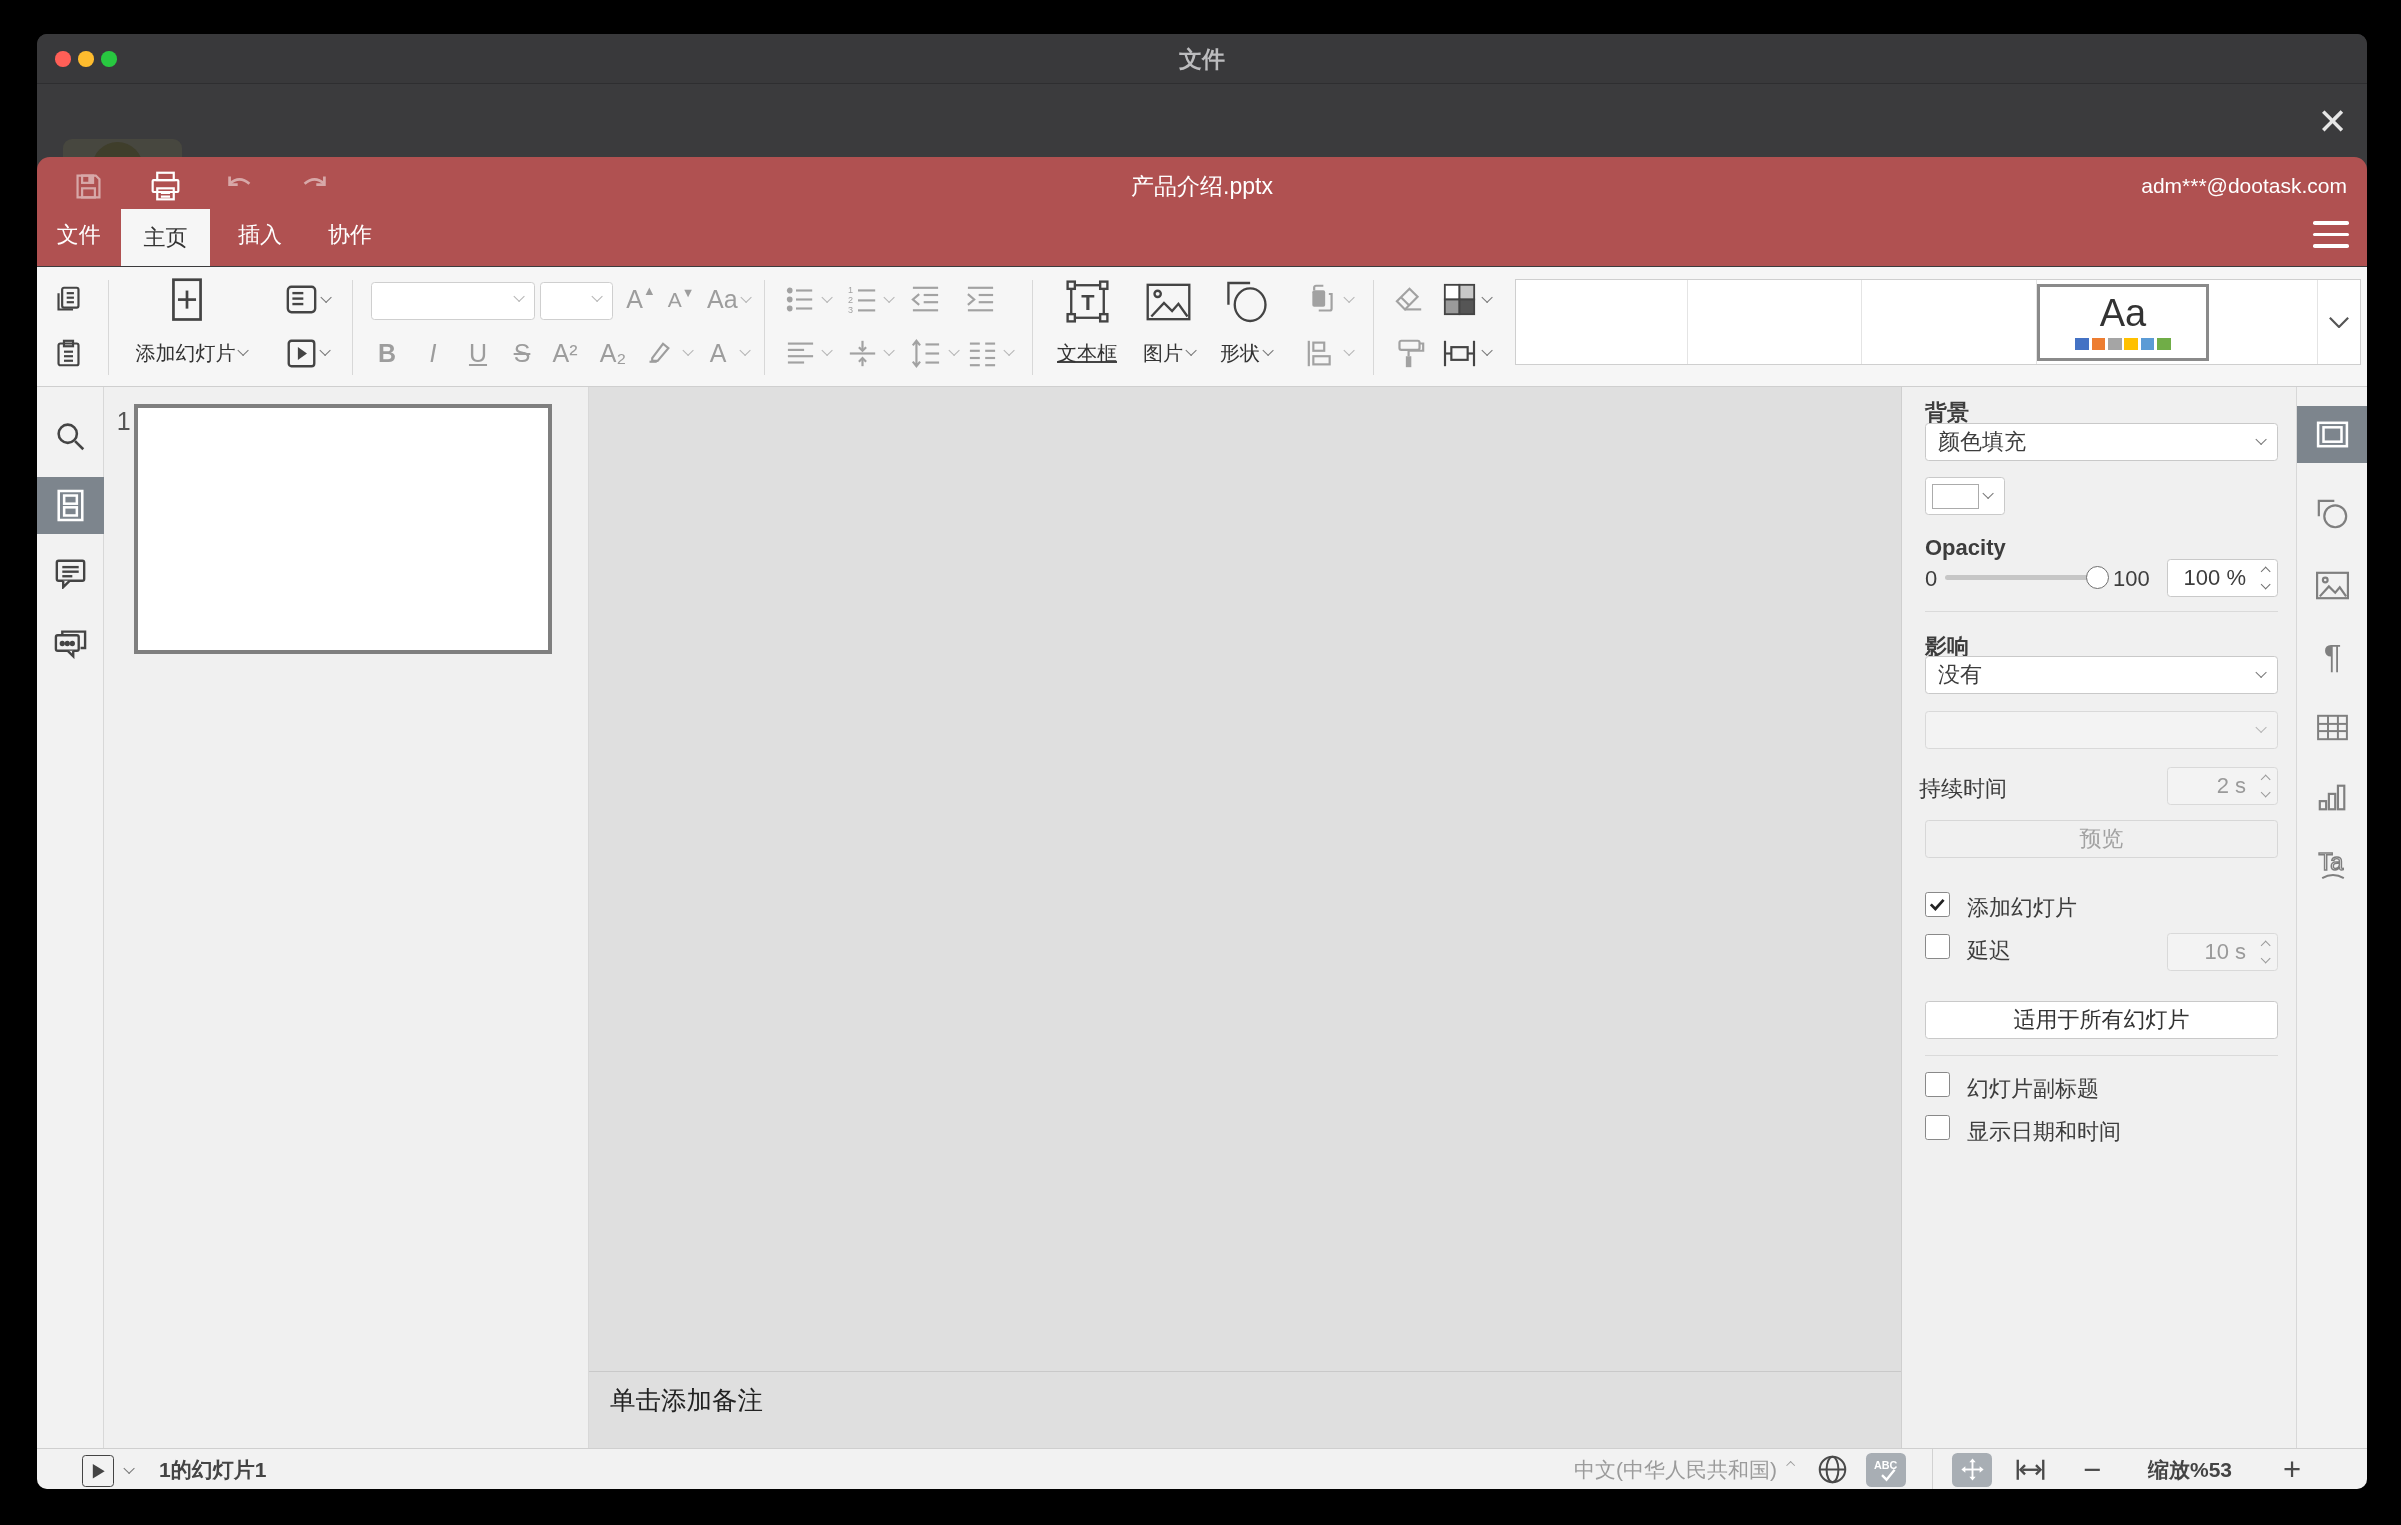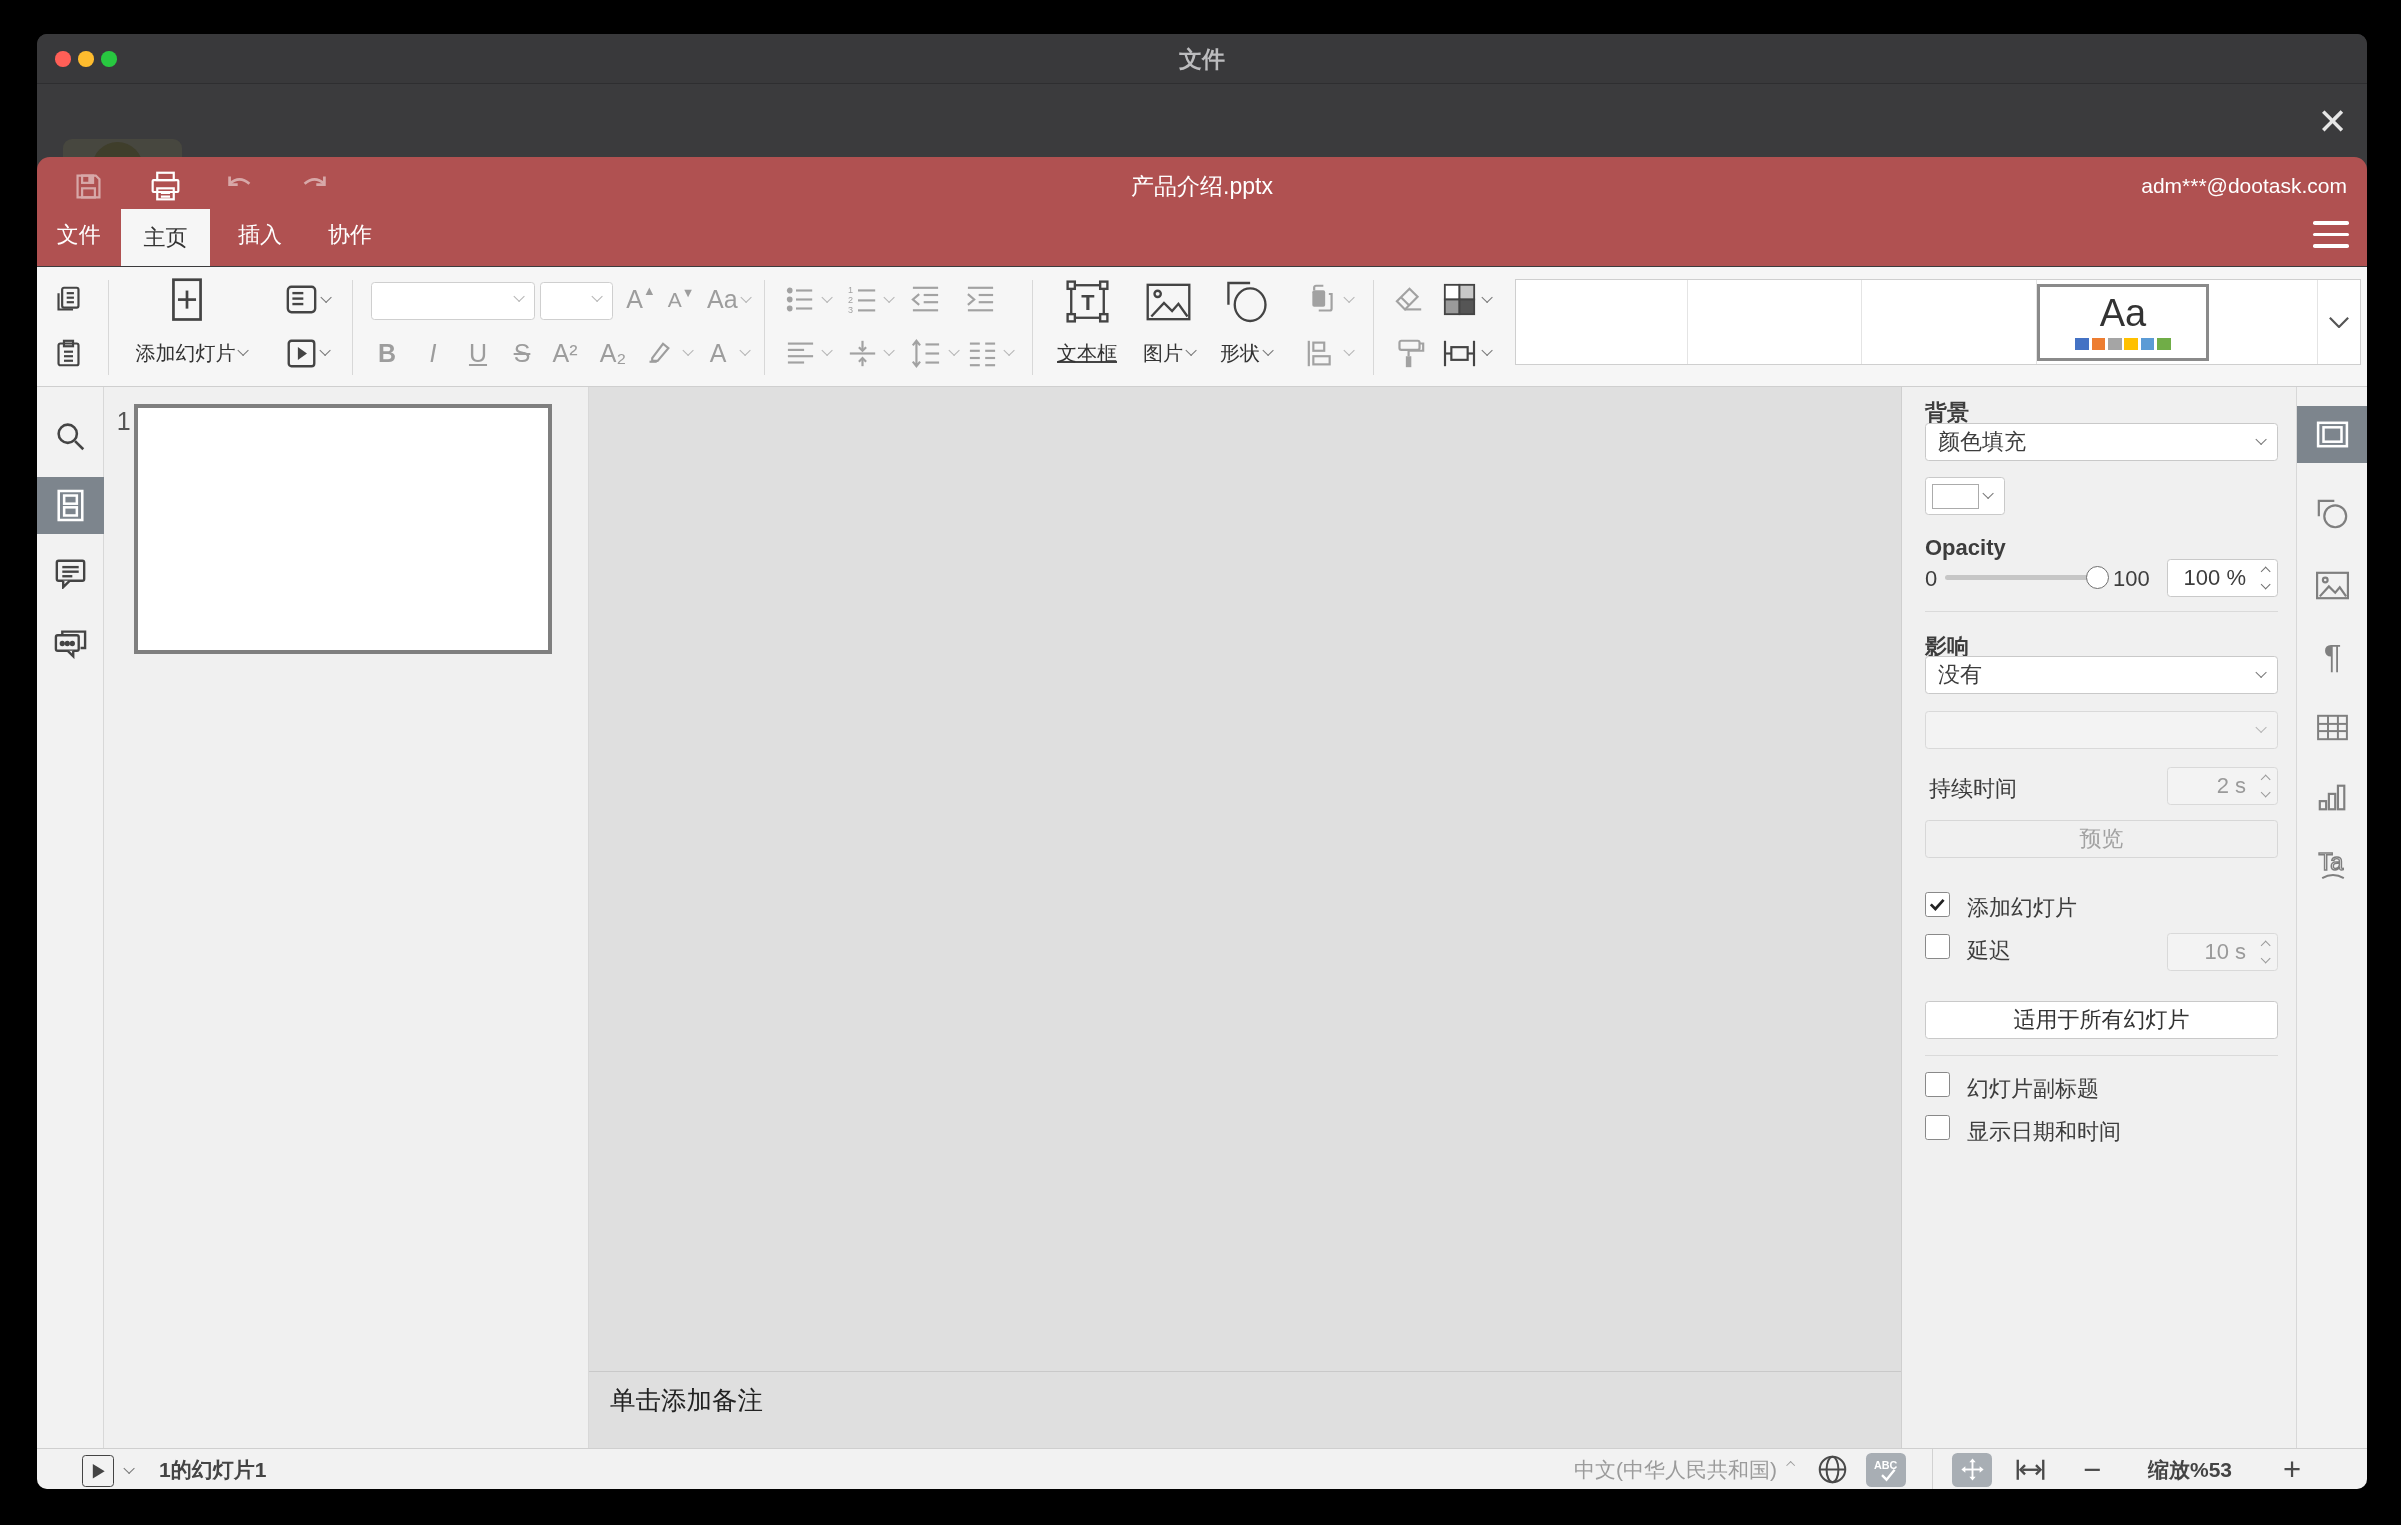--- a/index.html
+++ b/index.html
@@ -544,21 +544,21 @@
         <div class="rp-div" style="top:224px;"></div>
 
         <div class="rp-label bold" style="left:23px;top:245px;">影响</div>
         <div class="rp-select" style="top:269px;">
           <span>没有</span>
             <span class="cv"></span>
         </div>
         <div class="rp-select disabled" style="top:324px;">
           <span class="cv gy2"></span>
         </div>
-        <div class="rp-label" style="left:27px;top:387px;">持续时间</div>
+        <div class="rp-label" style="left:17px;top:387px;">持续时间</div>
         <div class="spin" style="left:265px;top:380px;">
           <span>2 s</span>
           <span class="arr">
               <span class="cvu"></span>
               <span class="cvd"></span>
             </span>
         </div>
         <div class="rp-btn disabled" style="top:433px;">
             <span>预览</span>
           </div>

